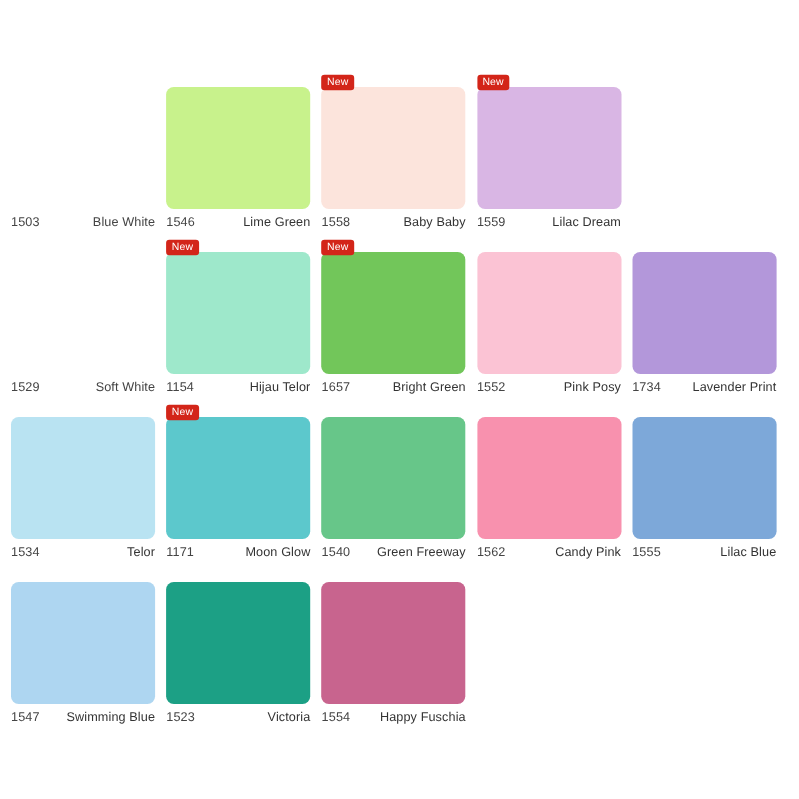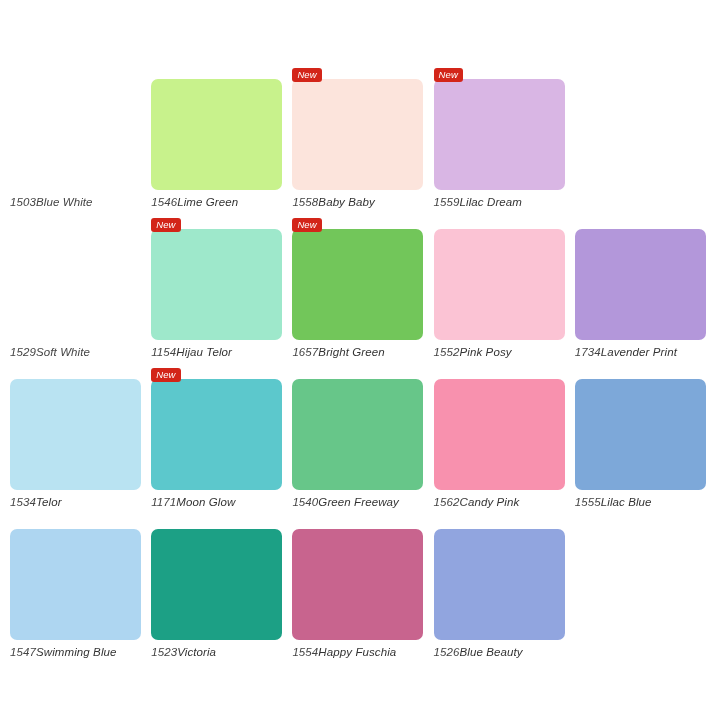--- a/index.html
+++ b/index.html
@@ -35,21 +35,20 @@
     height: 150px;
     margin: 0;
     padding: 0;
   }
   .cell {
     width: 141.2px;
     height: 150px;
     position: relative;
     box-sizing: border-box;
     padding-right: 10px;
-    font-style: italic;
   }
   .badge-slot {
     height: 13px;
     position: relative;
   }
   .new-badge {
     position: absolute;
     left: 0;
     top: 2px;
     display: inline-block;
@@ -69,20 +68,21 @@
     border-radius: 7px;
     box-sizing: border-box;
     display: block;
   }
   .swatch.empty {
     background: transparent;
     border-radius: 0;
   }
   .label {
     display: flex;
+    justify-content: space-between;
     align-items: baseline;
     width: 131px;
     margin-top: 6px;
     font-size: 11.5px;
     color: #3b3b3b;
     font-family: "Liberation Sans", sans-serif;
     white-space: nowrap;
   }
   .label .code {
     color: #444444;
@@ -249,23 +249,15 @@
           </div>
         </div>
         <div class="cell">
           <div class="badge-slot"></div>
           <div class="swatch" style="background: rgb(200, 100, 142);"></div>
           <div class="label">
             <span class="code">1554</span>
             <span class="name">Happy Fuschia</span>
           </div>
         </div>
-        <div class="cell">
-          <div class="badge-slot"></div>
-          <div class="swatch" style="background: rgb(145, 165, 223);"></div>
-          <div class="label">
-            <span class="code">1526</span>
-            <span class="name">Blue Beauty</span>
-          </div>
-        </div>
       </div>
     </div>
 </div>
 
 </body></html>

